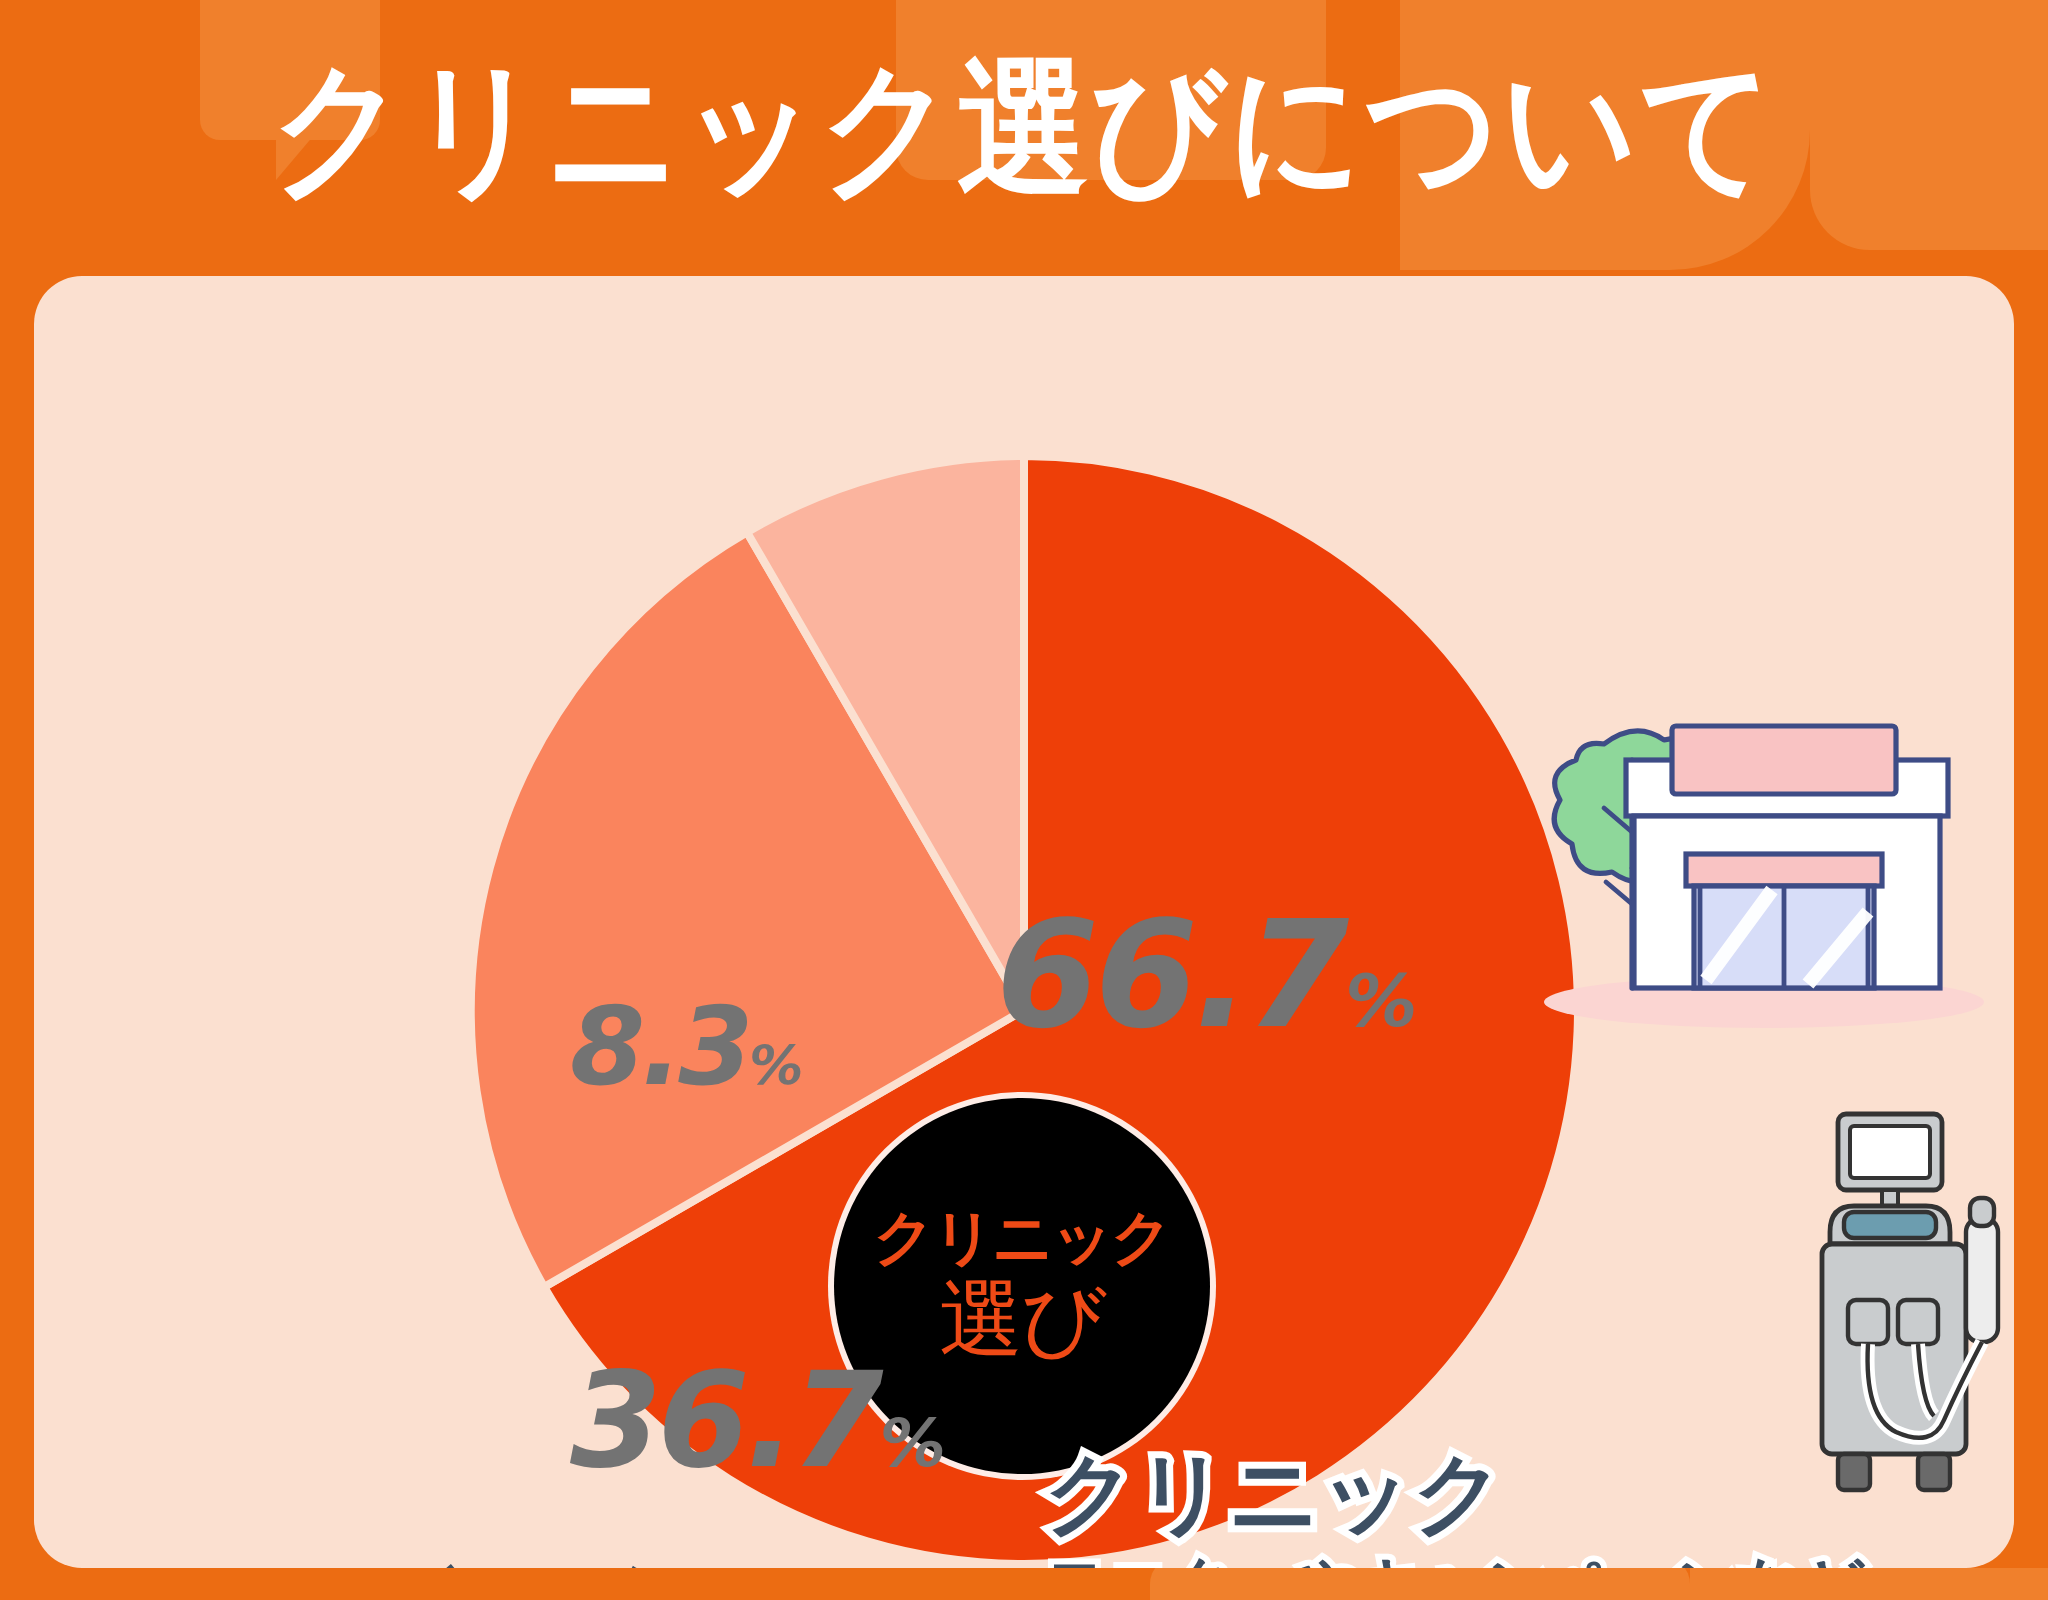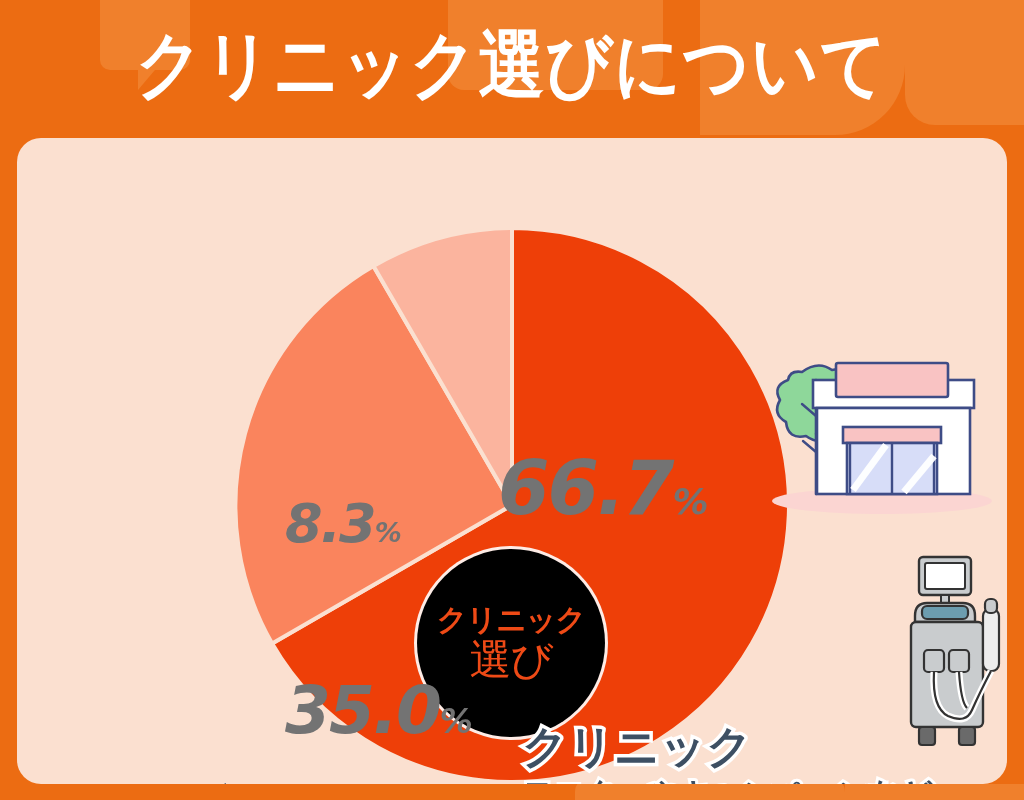--- a/index.html
+++ b/index.html
@@ -133,21 +133,21 @@
   <div id="donut-hole">
     <span id="hole-line1">クリニック</span>
     <span id="hole-line2">選び</span>
   </div>
 
   <div class="val-label" id="val-0">
     <span class="num">66.7</span><span class="pct">%</span>
   </div>
 
   <div class="val-label" id="val-1">
-    <span class="num">35.0</span><span class="pct">%</span>
+    <span class="num">36.7</span><span class="pct">%</span>
   </div>
 
   <div class="val-label" id="val-2">
     <span class="num">8.3</span><span class="pct">%</span>
   </div>
 
   <div class="cat-label" id="cat-record">医院・医師の
 実績の豊富さを重視</div>
 
   <div id="cat-cost">

